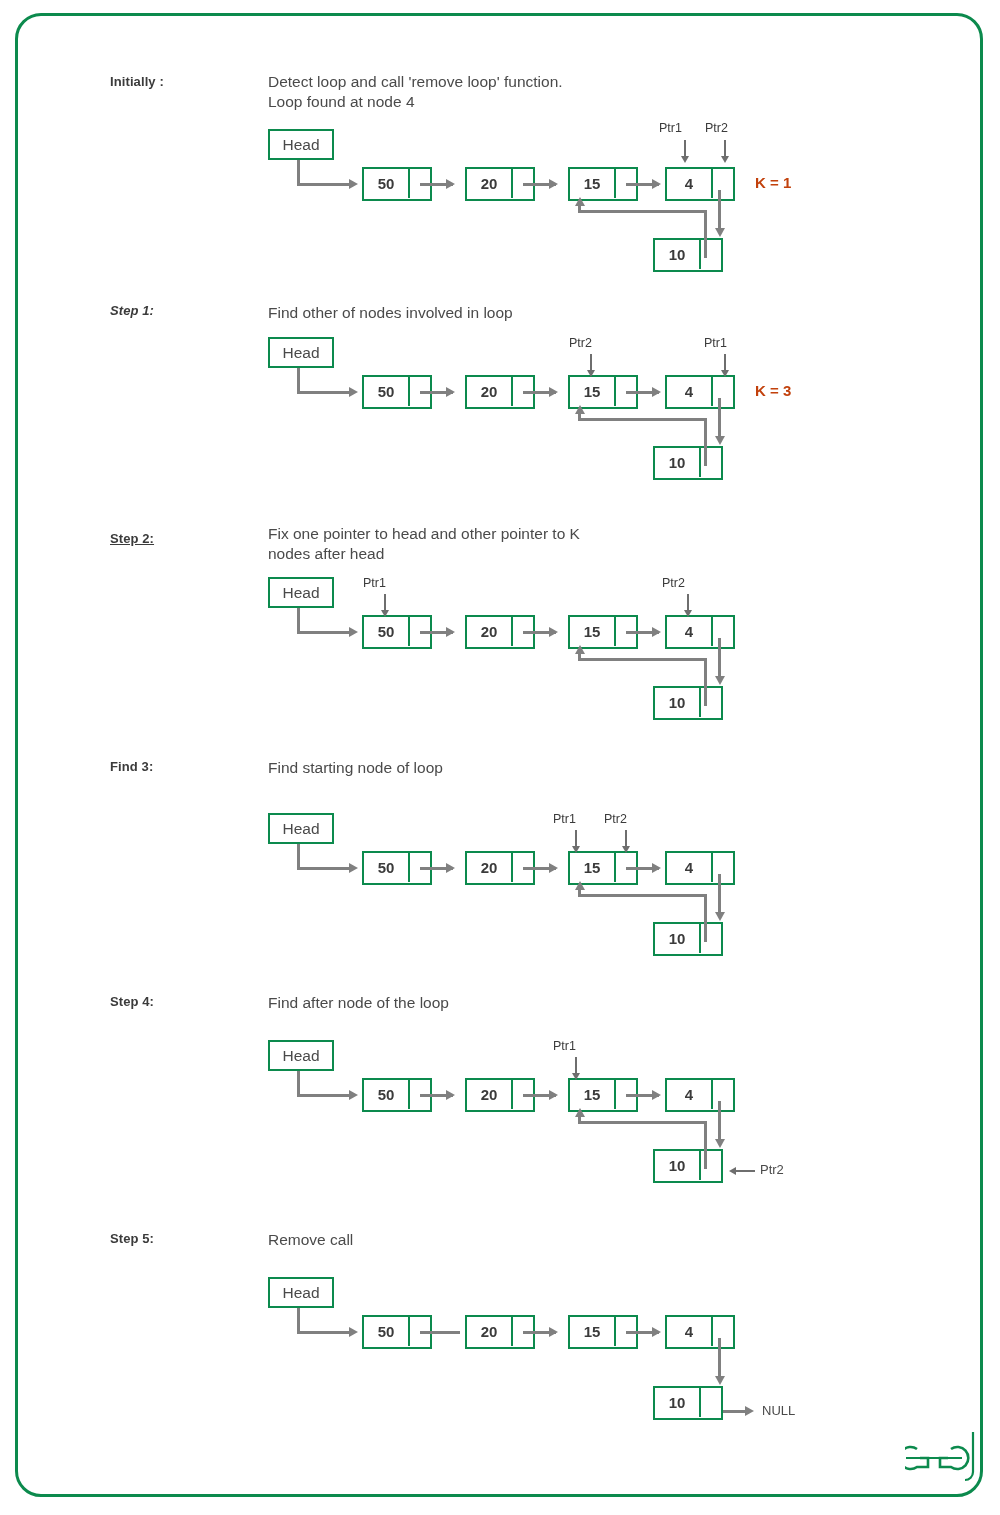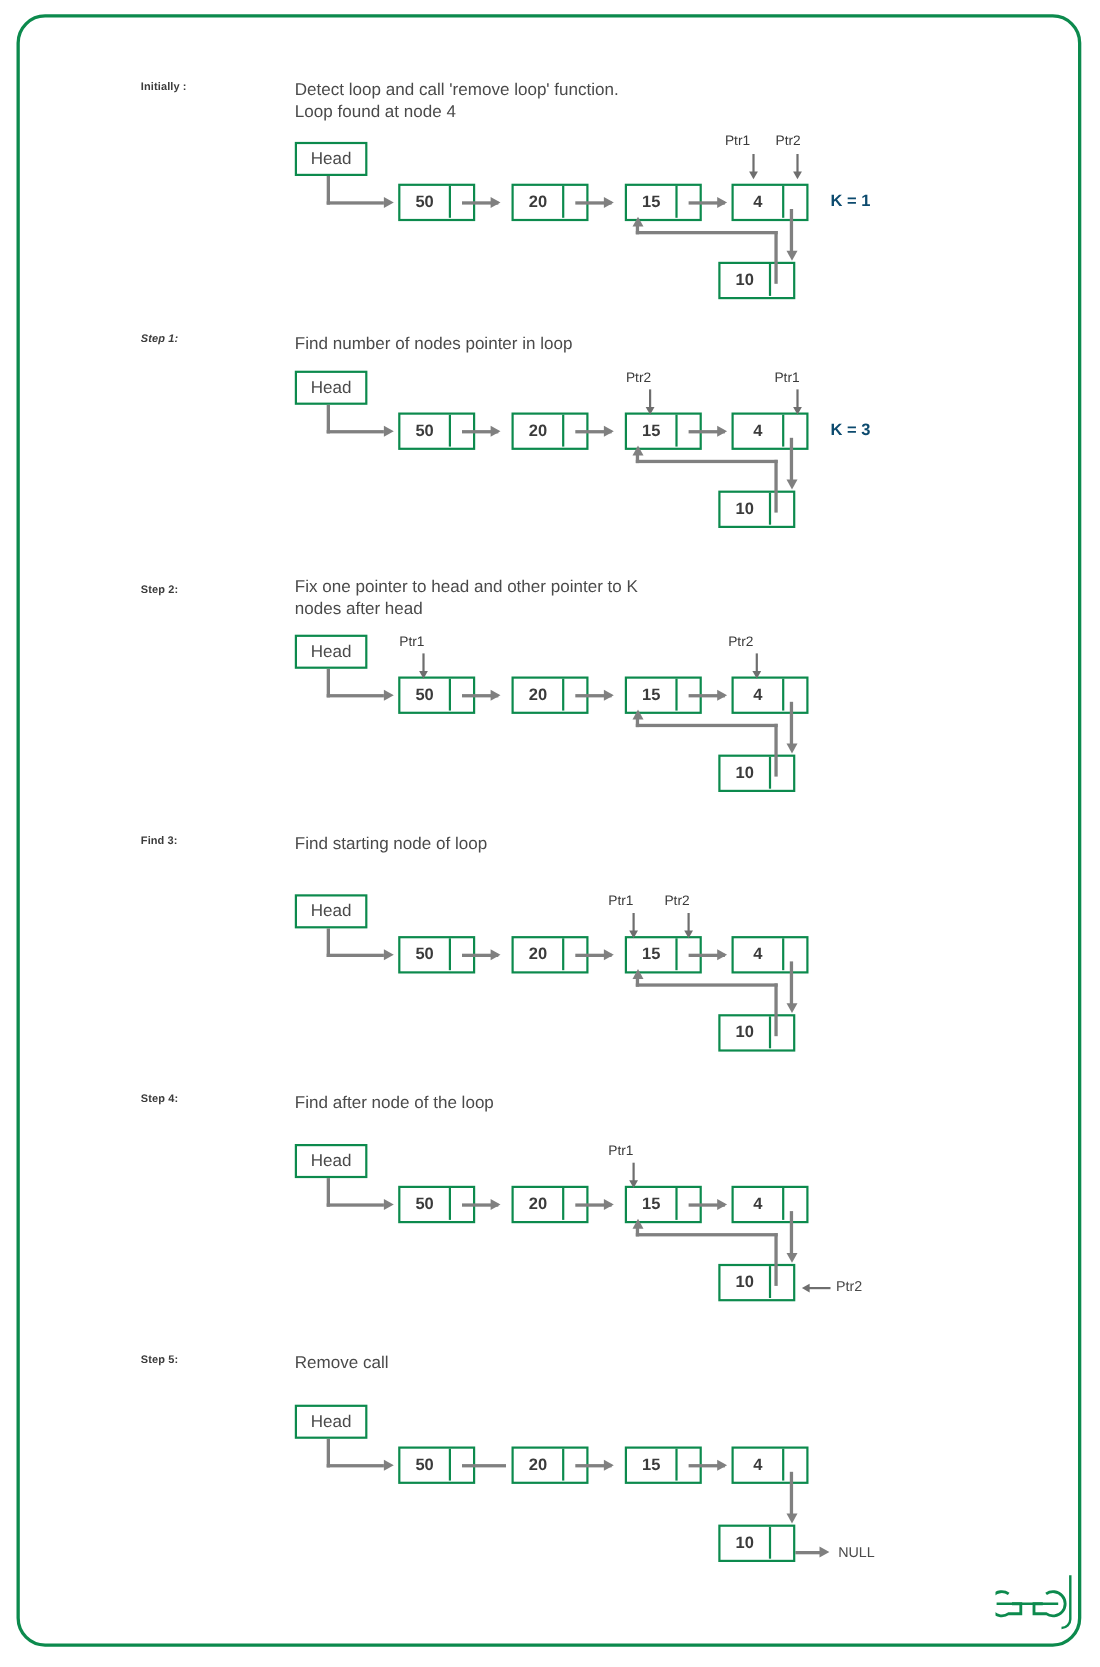--- a/index.html
+++ b/index.html
@@ -27,22 +27,22 @@
     border-radius: 26px;
     box-sizing: border-box;
     pointer-events: none;
   }
 
   
   .section { position: absolute; left: 0; top: 0; width: 1000px; }
 
   .step-label {
     position: absolute;
-    left: 128px;
-    font-size: 10px;
+    left: 110px;
+    font-size: 13px;
     font-weight: bold;
     color: #3b3b3b;
     white-space: nowrap;
     letter-spacing: 0.1px;
   }
   .step-desc {
     position: absolute;
     left: 268px;
     font-size: 15.5px;
     color: #4a4a4a;
@@ -148,21 +148,21 @@
   .ptr-label {
     position: absolute;
     font-size: 12.5px;
     color: #3b3b3b;
     white-space: nowrap;
   }
   .k-label {
     position: absolute;
     font-size: 15px;
     font-weight: bold;
-    color: #0c4a6e;
+    color: #c2410c;
     white-space: nowrap;
   }
   .side-label {
     position: absolute;
     font-size: 13px;
     color: #4a4a4a;
     white-space: nowrap;
   }
 
   
@@ -235,21 +235,21 @@
 
   <div class="ptr-label" style="left:705px; top:121px;">Ptr2</div>
   <div class="tline-v" style="left:724px; top:140px; height:18px;"></div>
   <div class="tah-down" style="left:721px; top:156px;"></div>
 
   <div class="k-label" style="left:755px; top:174px;">K = 1</div>
 </div>
 
 <div class="section">
   <div class="step-label" style="top:303px;font-style:italic;">Step 1:</div>
-  <div class="step-desc" style="top:303px;">Find number of nodes pointer in loop</div>
+  <div class="step-desc" style="top:303px;">Find other of nodes involved in loop</div>
 
   <div class="head-box" style="left:268px; top:337px;">Head</div>
   <div class="vline" style="left:297px; top:368px; height:26px;"></div>
   <div class="hline" style="left:297px; top:391px; width:52px;"></div>
   <div class="ah-right" style="left:349px; top:387px;"></div>
 
   <div class="node" style="left:362px; top:375px;">
     <div class="val">50</div>
     <div class="ptrcell"></div>
   </div>
@@ -293,21 +293,21 @@
   <div class="tah-down" style="left:587px; top:370px;"></div>
 
   <div class="ptr-label" style="left:704px; top:336px;">Ptr1</div>
   <div class="tline-v" style="left:724px; top:354px; height:18px;"></div>
   <div class="tah-down" style="left:721px; top:370px;"></div>
 
   <div class="k-label" style="left:755px; top:382px;">K = 3</div>
 </div>
 
 <div class="section">
-  <div class="step-label" style="top:531px;">Step 2:</div>
+  <div class="step-label" style="top:531px;text-decoration:underline;">Step 2:</div>
   <div class="step-desc" style="top:524px;">Fix one pointer to head and other pointer to K
 nodes after head</div>
 
   <div class="head-box" style="left:268px; top:577px;">Head</div>
   <div class="vline" style="left:297px; top:608px; height:26px;"></div>
   <div class="hline" style="left:297px; top:631px; width:52px;"></div>
   <div class="ah-right" style="left:349px; top:627px;"></div>
 
   <div class="node" style="left:362px; top:615px;">
     <div class="val">50</div>

